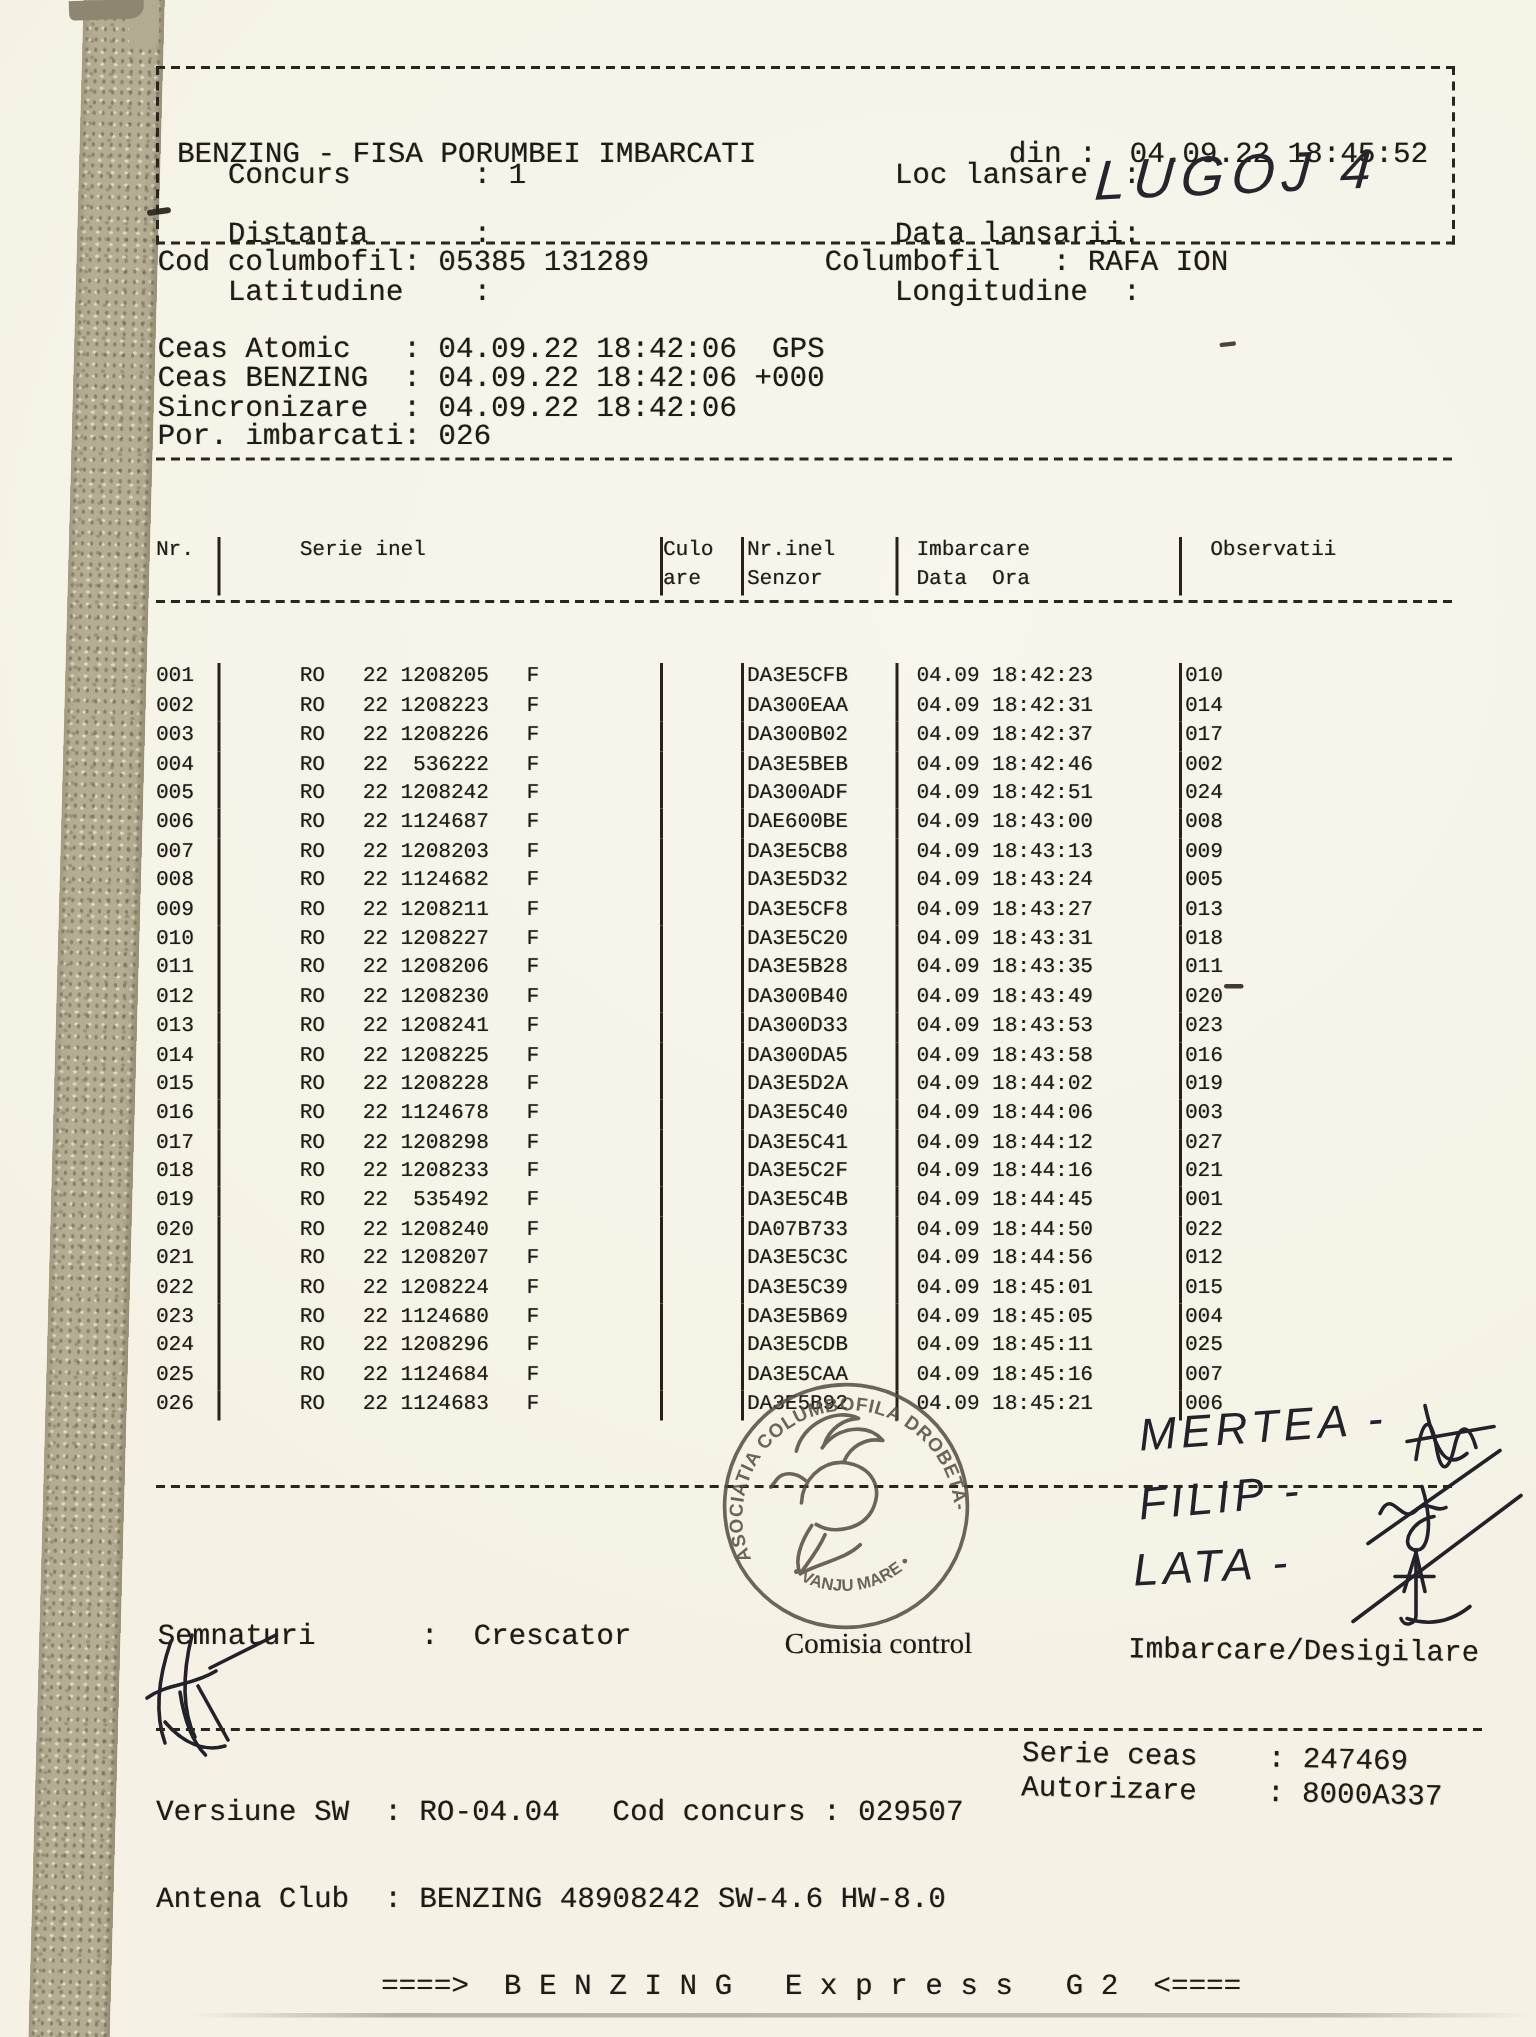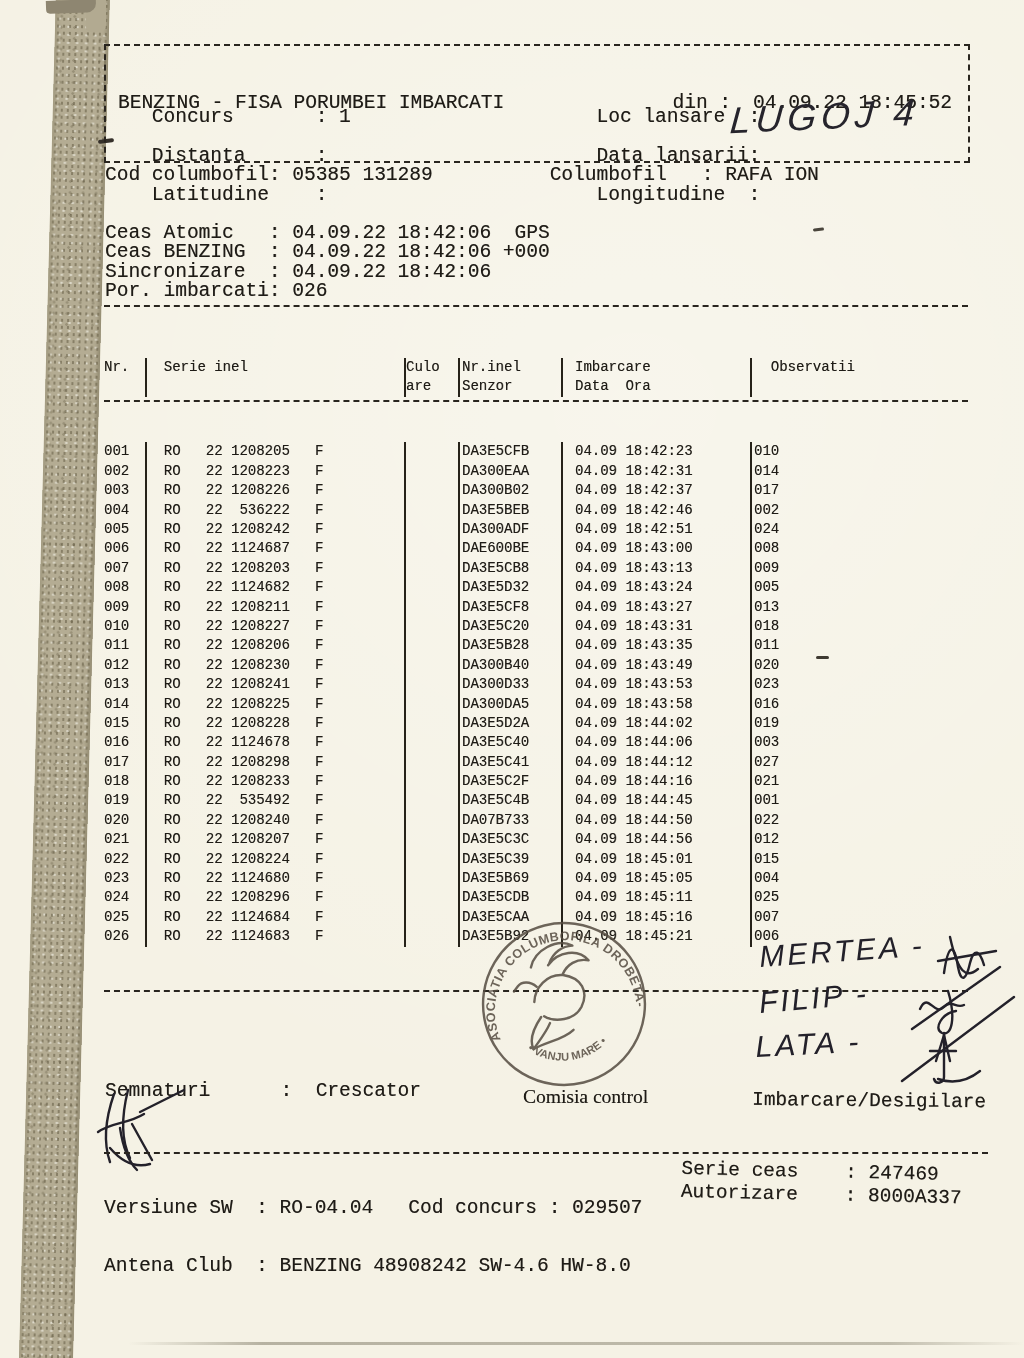--- a/index.html
+++ b/index.html
@@ -52,21 +52,21 @@
     font-family:"Liberation Mono","DejaVu Sans Mono",monospace;
     font-size:14px; line-height:19.4px; color:#1e1b16;
     white-space:pre; text-shadow:0.3px 0.3px 0.5px rgba(30,27,22,.5);
     position:absolute;
   }
   .thead{display:flex; padding-top:12px; border-bottom:2px dashed #29251f; padding-bottom:3px;}
   .trows{padding-bottom:5px; padding-top:2px;}
   .trow{display:flex; height:19.4px;}
   .cell{display:block; overflow:hidden;}
   .c-nr{width:41px;}
-  .c-serie{width:257px; border-left:2px solid #262219;}
+  .c-serie{width:257px; border-left:2px solid #262219;padding-left:36px;}
   .c-culoare{width:52px; border-left:2px solid #262219;}
   .c-senzor{width:99px; border-left:2px solid #262219; padding-left:2px;}
   .c-imb{width:175px; border-left:2px solid #262219; padding-left:12px;}
   .c-obs{flex:1; border-left:2px solid #262219; padding-left:2px;}
   
   .sig-semnaturi{left:105px; top:1082px;}
   .sig-comisia{left:523px; top:1087px;font-family:Liberation Serif, serif;}
   .sig-imbarcare{left:752px; top:1092px; transform:rotate(0.6deg);}
   
   .footer-left{left:104px; top:1152px; width:884px; border-top:2px dashed #29251f; padding-top:6px;}
@@ -196,19 +196,20 @@
       <path class="pen" d="M36,44 c3,20 9,34 17,42"></path>
       <path class="pen" d="M48,40 l20,36"></path>
       <path class="pen" d="M26,64 c12,14 26,20 40,16"></path>
       <path class="pen" d="M56,28 L100,6"></path>
     </g>
   </svg>
 
   <div class="mono footer-left">
     <div><span>Versiune SW  : RO-04.04   Cod concurs : 029507</span></div>
     <div><span>Antena Club  : BENZING 48908242 SW-4.6 HW-8.0</span></div>
+    <div class="express">====&gt;  B E N Z I N G   E x p r e s s   G 2  &lt;====</div>
   </div>
   <div class="mono footer-right">Serie ceas    : 247469
 Autorizare    : 8000A337</div>
 
   <div class="hw hw-loc">LUGOJ 4</div>
 
 </div>
 
 </body></html>

